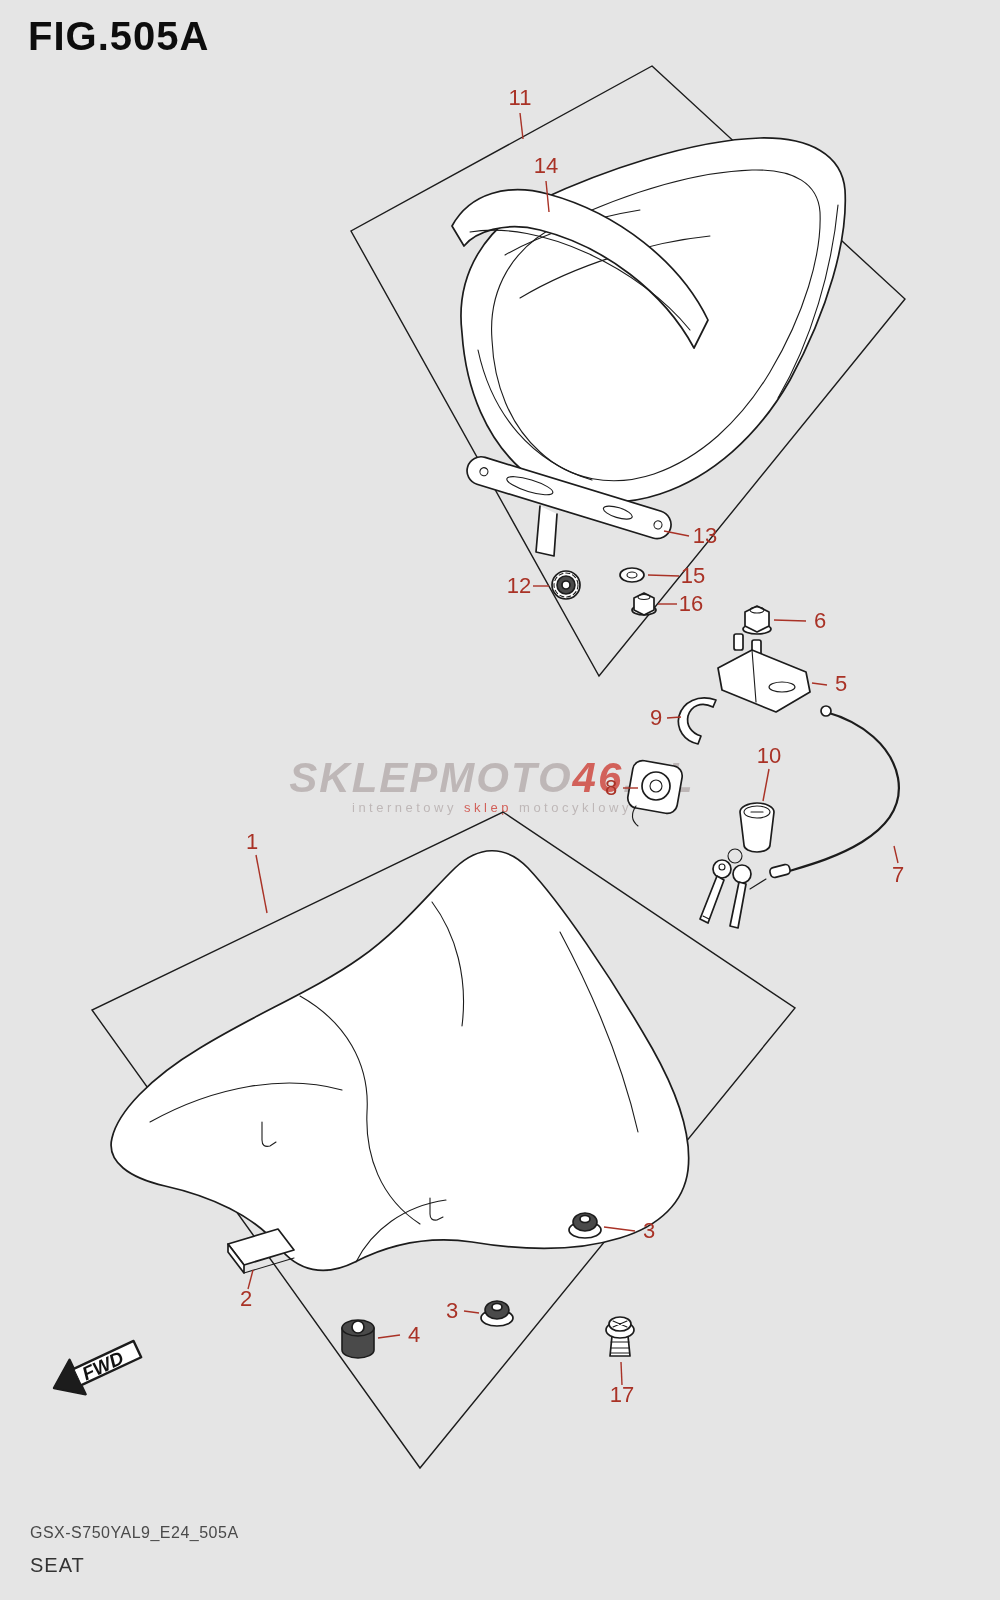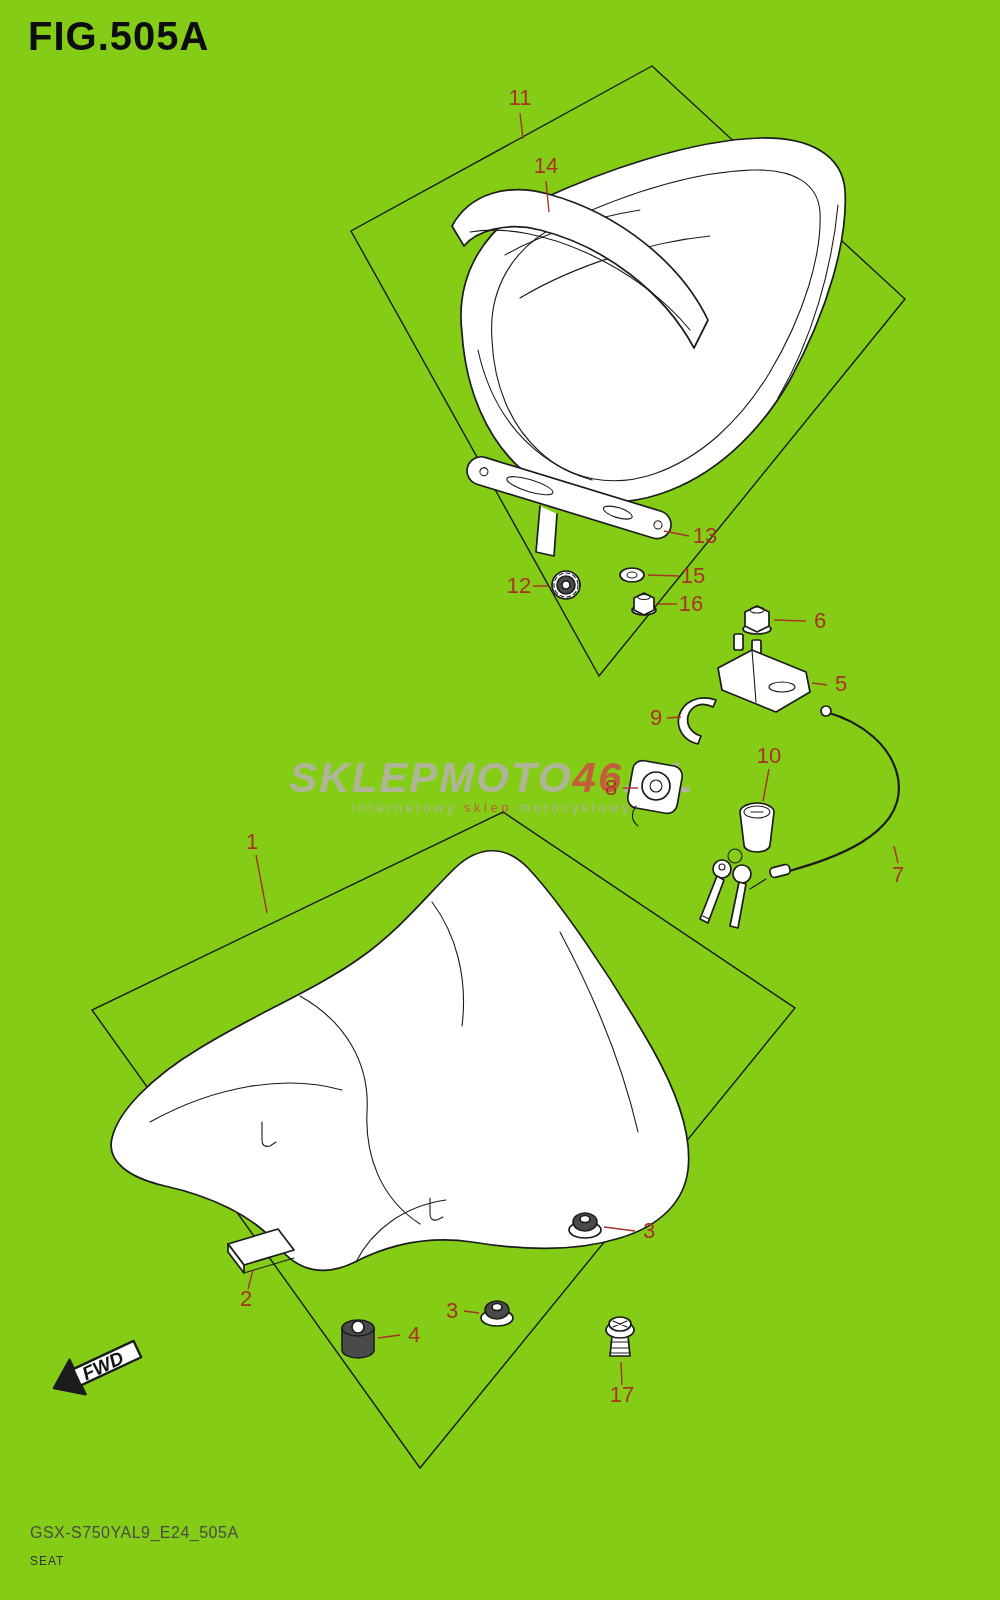--- a/index.html
+++ b/index.html
@@ -4,40 +4,40 @@
 <style>
   :root{
     --label:#a93226;
     --line:#1c1c1c;
     --wm-gray:#b8b0b0;
     --wm-red:#cf4a42;
   }
   *{box-sizing:border-box;}
   html,body{margin:0;padding:0;background:#ffffff;}
   .page{
-    position:relative;width:1000px;height:1600px;background:#84cc16;overflow:hidden;
+    position:relative;width:1000px;height:1600px;background:#e5e5e5;overflow:hidden;
     font-family:"Liberation Sans", sans-serif;
   }
   .fig-title{
     position:absolute;left:28px;top:14px;
     font-size:40px;font-weight:bold;color:#0d0d0d;letter-spacing:1px;
   }
   .diagram{position:absolute;left:0;top:0;width:1000px;height:1600px;}
   .outline{fill:none;stroke:var(--line,#1c1c1c);stroke-width:1.4;}
   .part{fill:#ffffff;stroke:var(--line,#1c1c1c);stroke-width:1.7;stroke-linejoin:round;stroke-linecap:round;}
   .part-dark{fill:#4a4a4a;stroke:var(--line,#1c1c1c);stroke-width:1.6;stroke-linejoin:round;}
   .detail{fill:none;stroke:var(--line,#1c1c1c);stroke-width:1.1;stroke-linecap:round;}
   .leader{stroke:var(--label,#a93226);stroke-width:1.4;}
   .callout{fill:var(--label,#a93226);font-size:22px;text-anchor:middle;font-family:"Liberation Sans",sans-serif;}
   .wm-main{font-size:42px;font-weight:bold;font-style:italic;letter-spacing:2px;font-family:"Liberation Sans",sans-serif;}
   .wm-sub{font-size:13px;letter-spacing:3.5px;font-family:"Liberation Sans",sans-serif;}
   .wm-gray{fill:var(--wm-gray,#b8b0b0);}
   .wm-red{fill:var(--wm-red,#cf4a42);}
   .footer-code{position:absolute;left:30px;top:1524px;font-size:16px;color:#4a4a4a;letter-spacing:0.5px;}
-  .footer-name{position:absolute;left:30px;top:1554px;font-size:12px;color:#333333;letter-spacing:1px;}
+  .footer-name{position:absolute;left:30px;top:1554px;font-size:20px;color:#333333;letter-spacing:1px;}
 </style>
 </head>
 <body>
 
 <div class="page">
 
   <div class="fig-title">FIG.505A</div>
 
   <svg class="diagram" viewBox="0 0 1000 1600" xmlns="http://www.w3.org/2000/svg">
 

